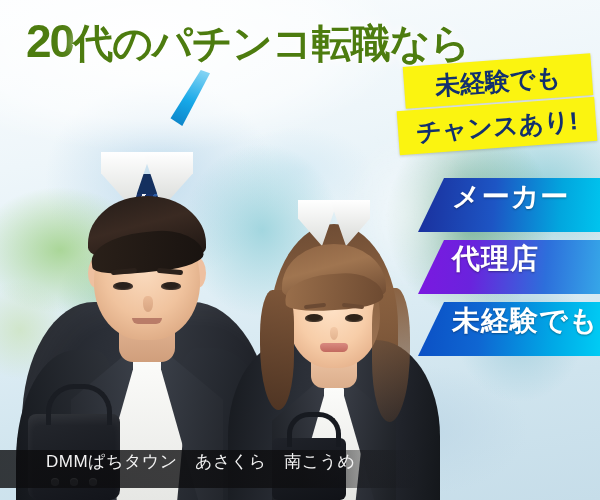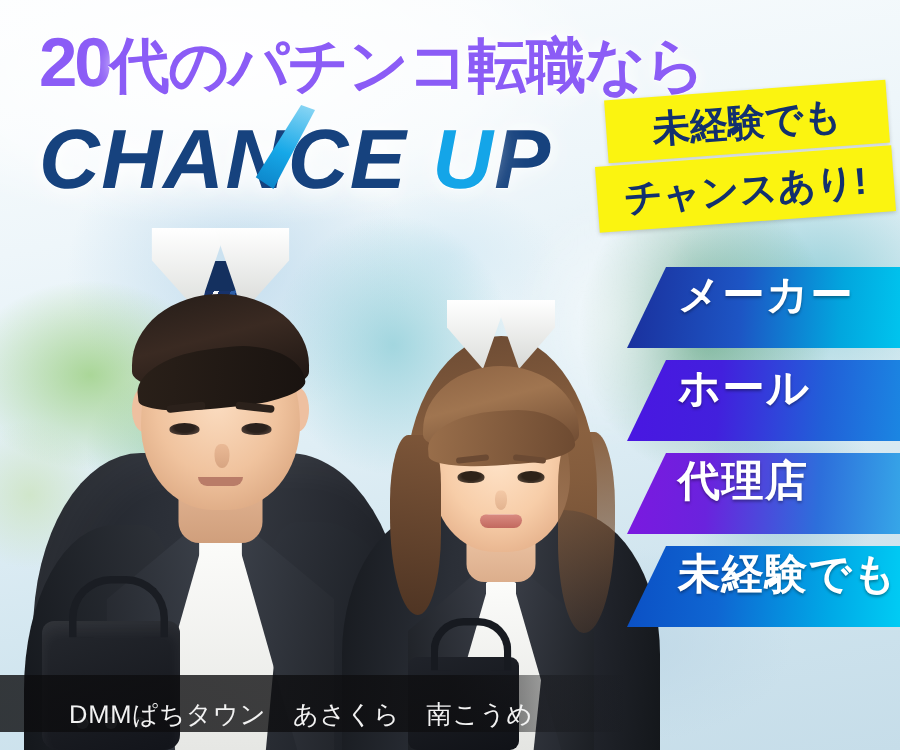--- a/index.html
+++ b/index.html
@@ -220,21 +220,21 @@
   }
   .bag-woman:after{
     content:""; position:absolute; left:50%; top:-26px; margin-left:-22px;
     width:44px; height:30px; border:5px solid #171a20; border-bottom:none;
     border-radius:22px 22px 0 0;
   }
 
   
   .headline {
     position:absolute; left:26px; top:18px;
-    font-weight:bold; color:#8b5cf6;
+    font-weight:bold; color:#4d7c0f;
     font-size:40px; line-height:1; letter-spacing:-1px;
     white-space:nowrap;
     text-shadow:0 1px 0 #fff, 0 0 10px rgba(255,255,255,.95), 0 0 20px rgba(255,255,255,.8);
   }
   .headline .num { font-size:46px; letter-spacing:-2px; }
 
   .chanceup {
     position:absolute; left:26px; top:78px;
     font-size:56px; font-weight:bold; font-style:italic;
     letter-spacing:1px; line-height:1; white-space:nowrap;
@@ -280,21 +280,21 @@
   .cat-1 { background:linear-gradient(95deg,#1a2f9c 0%,#1d55c4 42%,#02a6de 78%,#00c4ee 100%); }
   .cat-2 { background:linear-gradient(95deg,#4a16e2 0%,#4220dd 34%,#2160d8 72%,#1b86e2 100%); }
   .cat-3 { background:linear-gradient(95deg,#0b2b86 0%,#0f46ab 38%,#028fcc 76%,#00b4e4 100%); }
   .cat-4 { background:linear-gradient(95deg,#7c18e0 0%,#6a23dd 30%,#2d6fdb 70%,#36a6e8 100%); }
   .cat-5 { background:linear-gradient(95deg,#0b4fc4 0%,#0f66d2 34%,#00a8e6 74%,#00ccf4 100%); }
 
   
   .credit {
     position:absolute; left:0; bottom:12px; width:418px; height:38px;
     background:linear-gradient(90deg,rgba(12,12,14,.80) 0%,rgba(14,14,16,.78) 72%,rgba(16,16,18,0) 100%);
-    display:flex; align-items:flex-end;
+    display:flex; align-items:flex-start;
   }
   .credit-text {
     color:#f2f2f2; font-size:17px; letter-spacing:.5px;
     margin-left:46px; white-space:pre;
   }
 </style>
 </head>
 <body>
 
 <div class="banner">
@@ -361,37 +361,31 @@
         <span></span>
       </div>
     </div>
     <div class="bag-woman"></div>
   </div>
 
   <div class="headline">
     <span class="num">20</span><span>代のパチンコ転職なら</span>
   </div>
 
-  <div class="chanceup">
-    <span>CHANCE </span><span class="u">U</span><span>P</span>
-  </div>
   <div class="cu-swoosh"></div>
 
   <div class="badge">
     <div class="badge-bar badge-bar-1">未経験でも</div>
     <div class="badge-bar badge-bar-2">チャンスあり!</div>
   </div>
 
   <div class="cats">
     <div class="cat cat-1">
       <span class="cat-label">メーカー</span>
     </div>
-    <div class="cat cat-2">
-      <span class="cat-label">ホール</span>
-    </div>
     <div class="cat cat-4">
       <span class="cat-label">代理店</span>
     </div>
     <div class="cat cat-5">
       <span class="cat-label">未経験でも</span>
     </div>
   </div>
 
   <div class="credit">
     <span class="credit-text">DMMぱちタウン　あさくら　南こうめ</span>

